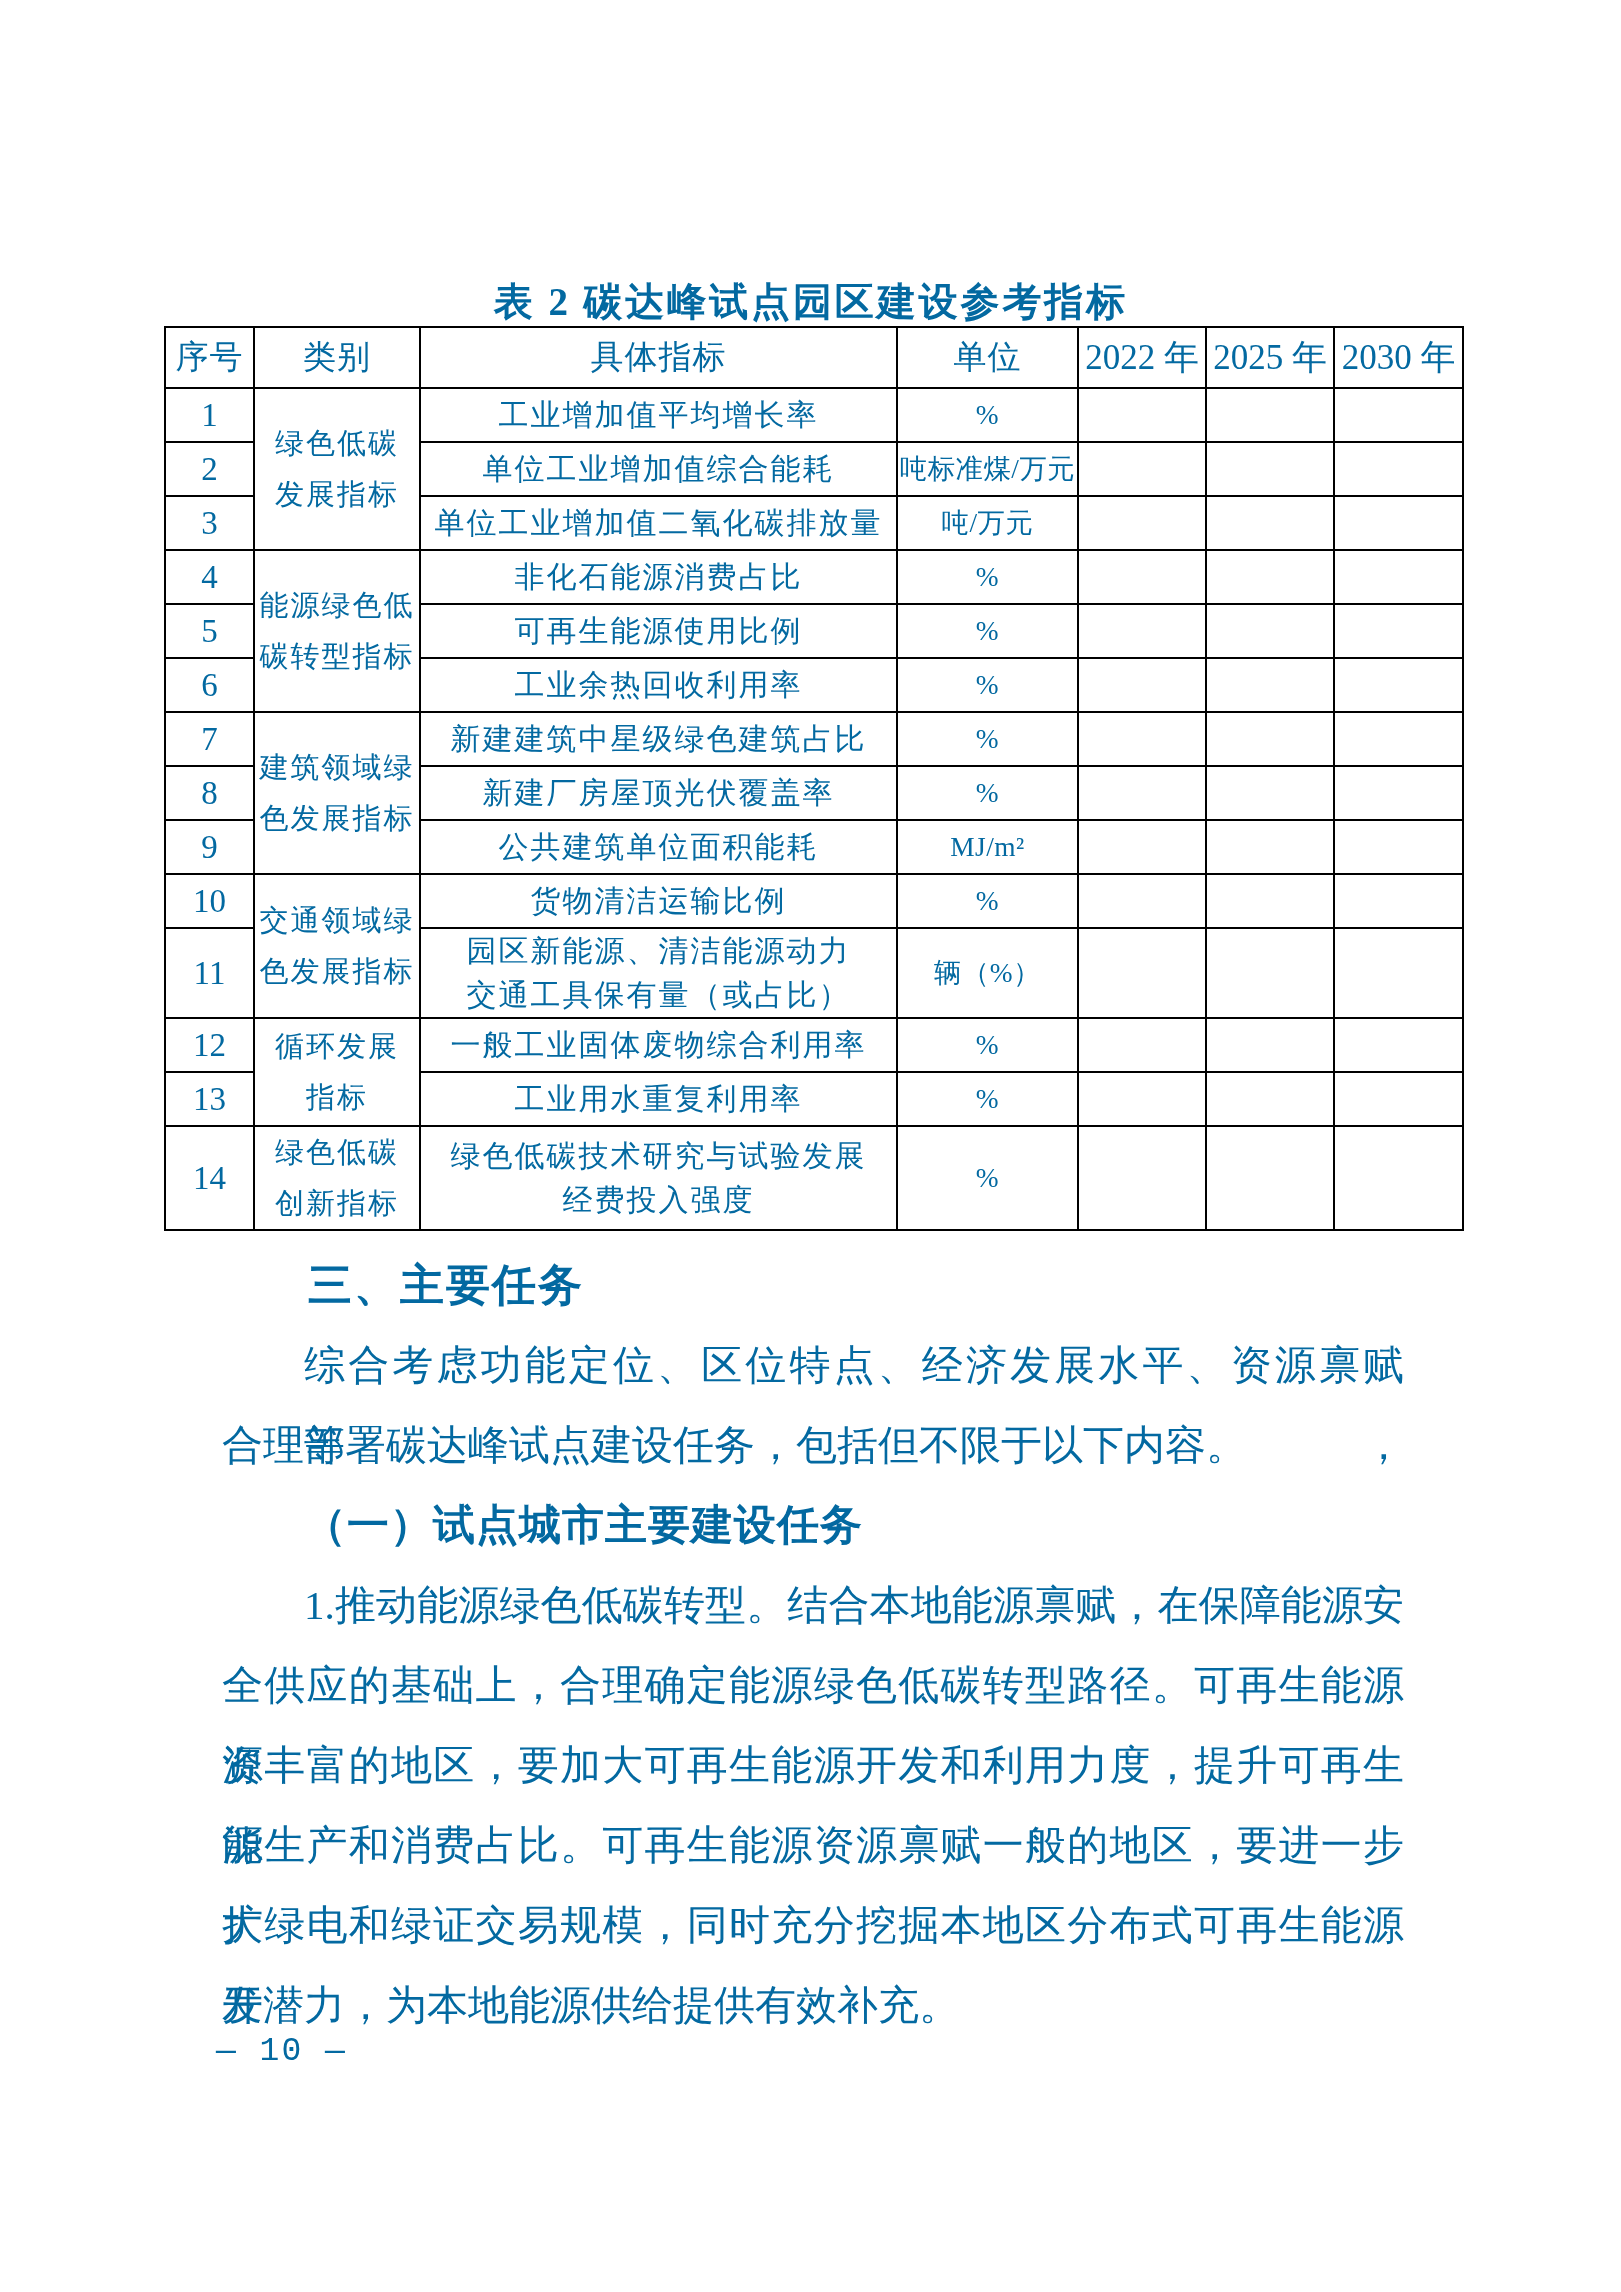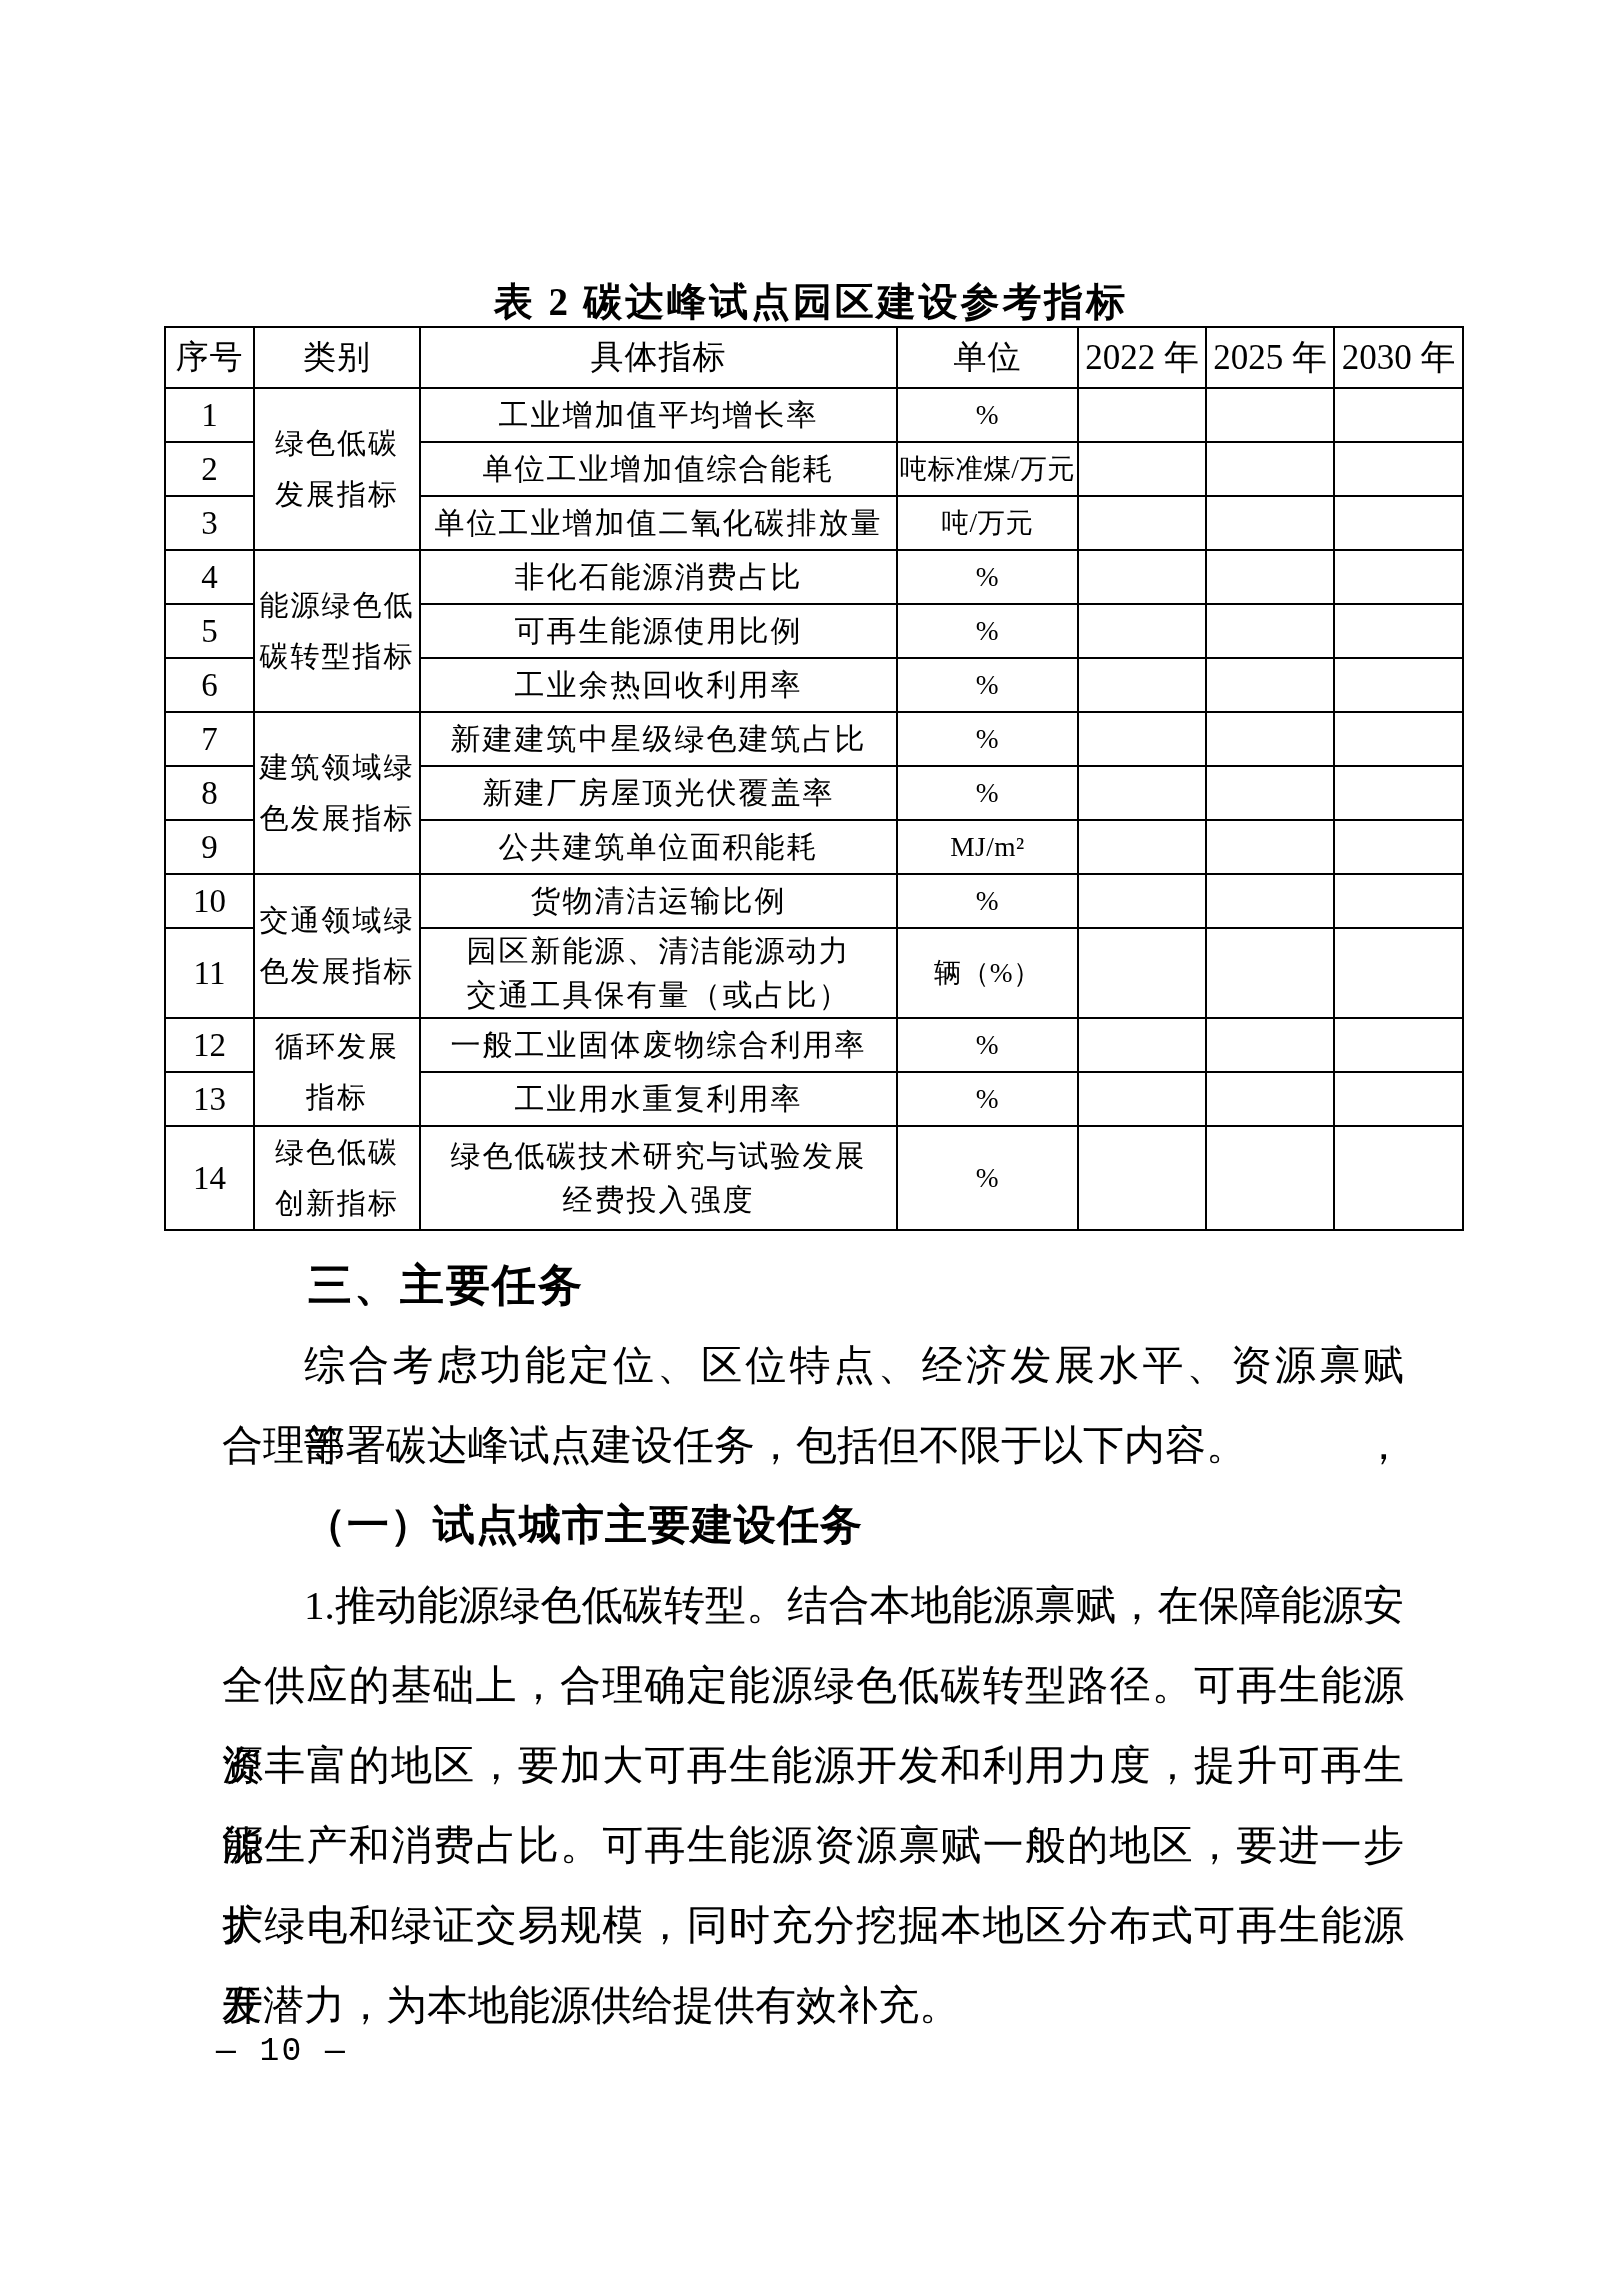--- a/index.html
+++ b/index.html
@@ -1,18 +1,18 @@
 <!DOCTYPE html>
 <html><head>
 <meta charset="utf-8">
 <style>
   html,body { margin:0; padding:0; background:#888; }
   .page {
     position:relative; width:1621px; height:2293px; margin:0 auto;
-    background:#ffffff; color:#000000;
+    background:#ffffff; color:#0369a1;
     font-family:"Liberation Serif","DejaVu Serif",serif;
     overflow:hidden;
   }
   .table-title {
     position:absolute; left:161px; top:275px; width:1300px;
     text-align:center; font-size:39px; font-weight:bold; letter-spacing:2.9px;
     white-space:nowrap;
   }
   table.ind-table {
     position:absolute; left:164px; top:326px; width:1300px;

